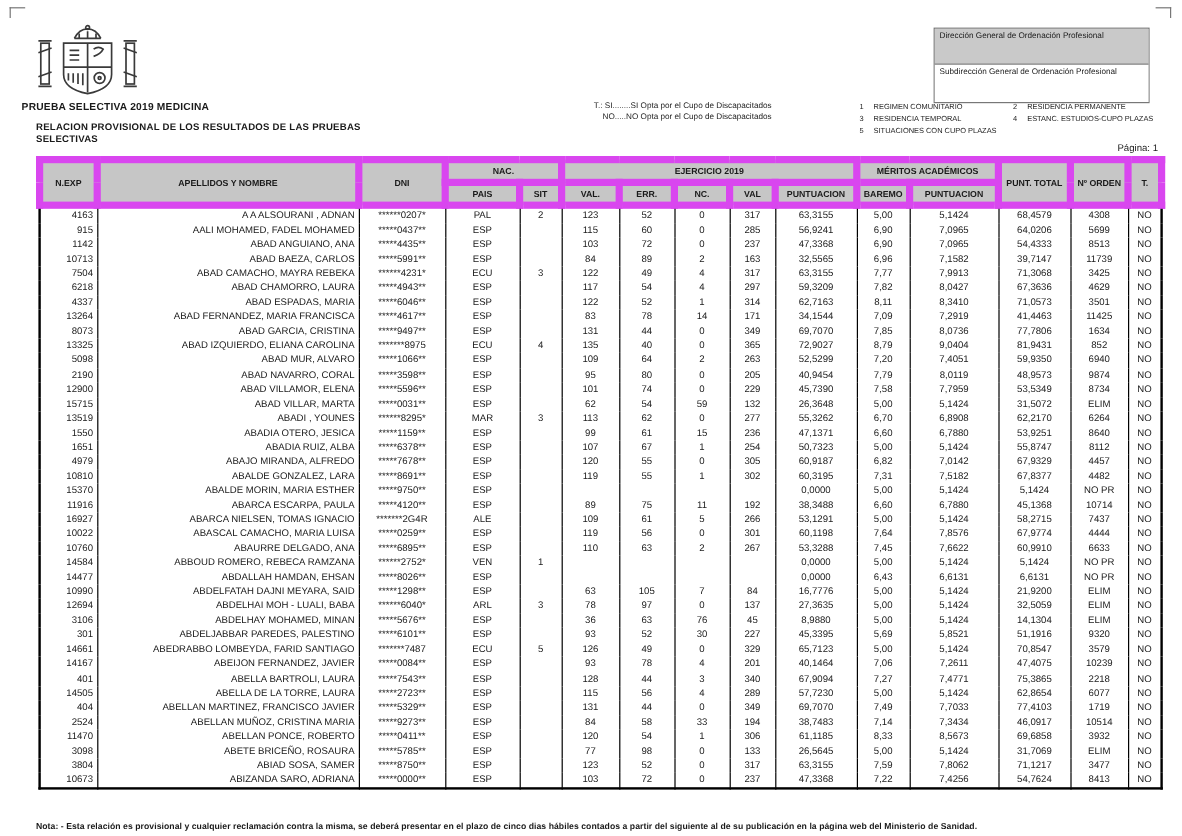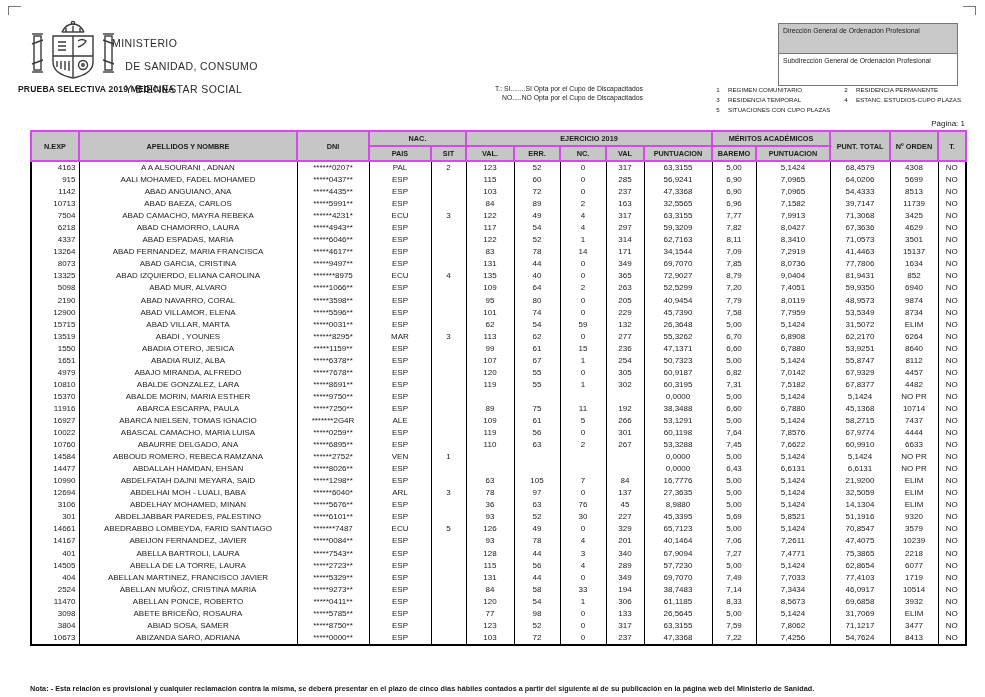--- a/index.html
+++ b/index.html
@@ -20,28 +20,28 @@
           font-size:6.2px;line-height:7px;color:#222;}
   .legend .num{text-align:center;}
   .office-box{width:178px;border:1px solid #777;}
   .office-box .cell1{background:#c9c9c9;border-bottom:1px solid #777;height:26px;
                      font-size:6.8px;padding:3px 4px 0 4px;}
   .office-box .cell2{background:#fff;height:28px;font-size:6.8px;padding:3px 4px 0 4px;}
   .sort-label{font-size:13px;margin-top:24px;}
   .page-label{font-size:8px;text-align:right;}
 
   table.results{border-collapse:collapse;table-layout:fixed;width:935px;border:2px solid #000;}
-  table.results thead th{background:#c6c6c6;border:2px solid #d946ef;font-size:7.3px;
+  table.results thead th{background:#c6c6c6;border:6px solid #d946ef;font-size:7.3px;
                          font-weight:bold;padding:1px 2px;height:11px;line-height:9px;}
   table.results thead{border-bottom:2px solid #000;}
   table.results tbody td{border-left:1px solid #000;border-right:1px solid #000;
                          font-size:8px;height:12.05px;line-height:12px;padding:0 3px;
                          white-space:nowrap;overflow:hidden;}
   td.c0{text-align:right;}
-  td.c1{text-align:center;}
+  td.c1{text-align:right;}
   td.c2,td.c3,td.c4,td.c5,td.c6,td.c7,td.c8,td.c9,td.c10,td.c11,td.c12,td.c13,td.c14{text-align:center;}
   .note{font-size:7.2px;font-weight:bold;letter-spacing:.05px;margin-top:36px;}
   .emblem svg{display:block;}
 </style>
 </head>
 <body>
 
 <div class="page">
 
   <div class="abs corner tl" style="left:8px;top:6px;"></div>
@@ -72,31 +72,31 @@
 
         <path d="M30 22 h8 M30 26 h8 M30 30 h8"></path>
         <path d="M50 21 q4 -3 8 0 q-2 4 -8 6"></path>
         <path d="M29 41 v6 M33 41 v8 M37 41 v9 M41 41 v10"></path>
         <circle cx="55" cy="45" r="4.5"></circle>
         <circle cx="55" cy="45" r="1.2"></circle>
       </g>
     </svg>
   </div>
 
-  <div class="abs ministry" style="left:112px;top:38px;"><span>MINISTERIO</span><br>
-    <span>DE SANIDAD, CONSUMO</span><br>
-    <span>Y BIENESTAR SOCIAL</span>
-  </div>
 
   <div class="abs office-box" style="left:778px;top:23px;">
     <div class="cell1">Dirección  General  de Ordenación Profesional</div>
     <div class="cell2">Subdirección General de Ordenación Profesional</div>
   </div>
 
   <div class="abs exam-title" style="left:18px;top:84px;">PRUEBA SELECTIVA 2019 MEDICINA</div>
+  <div class="abs subtitle" style="left:30px;top:101px;">
+    <span>RELACION PROVISIONAL DE LOS RESULTADOS DE LAS PRUEBAS</span><br>
+    <span>SELECTIVAS</span>
+  </div>
 
   <div class="abs cupo" style="left:415px;top:84px;width:228px;">
     <span>T.: SI........SI Opta por el Cupo de Discapacitados</span><br>
     <span>NO.....NO Opta por el Cupo de Discapacitados</span>
   </div>
 
 
   <div class="abs legend" style="left:712px;top:86px;">
     <span class="num">1</span>
     <span>REGIMEN COMUNITARIO</span>
@@ -283,21 +283,21 @@
             <td class="c3">ESP</td>
             <td class="c4"></td>
             <td class="c5">83</td>
             <td class="c6">78</td>
             <td class="c7">14</td>
             <td class="c8">171</td>
             <td class="c9">34,1544</td>
             <td class="c10">7,09</td>
             <td class="c11">7,2919</td>
             <td class="c12">41,4463</td>
-            <td class="c13">15137</td>
+            <td class="c13">11425</td>
             <td class="c14">NO</td>
           </tr>
           <tr>
             <td class="c0">8073</td>
             <td class="c1">ABAD GARCIA, CRISTINA</td>
             <td class="c2">*****9497**</td>
             <td class="c3">ESP</td>
             <td class="c4"></td>
             <td class="c5">131</td>
             <td class="c6">44</td>
@@ -493,21 +493,21 @@
             <td class="c9">0,0000</td>
             <td class="c10">5,00</td>
             <td class="c11">5,1424</td>
             <td class="c12">5,1424</td>
             <td class="c13">NO PR</td>
             <td class="c14">NO</td>
           </tr>
           <tr>
             <td class="c0">11916</td>
             <td class="c1">ABARCA ESCARPA, PAULA</td>
-            <td class="c2">*****7250**</td>
+            <td class="c2">*****4120**</td>
             <td class="c3">ESP</td>
             <td class="c4"></td>
             <td class="c5">89</td>
             <td class="c6">75</td>
             <td class="c7">11</td>
             <td class="c8">192</td>
             <td class="c9">38,3488</td>
             <td class="c10">6,60</td>
             <td class="c11">6,7880</td>
             <td class="c12">45,1368</td>

